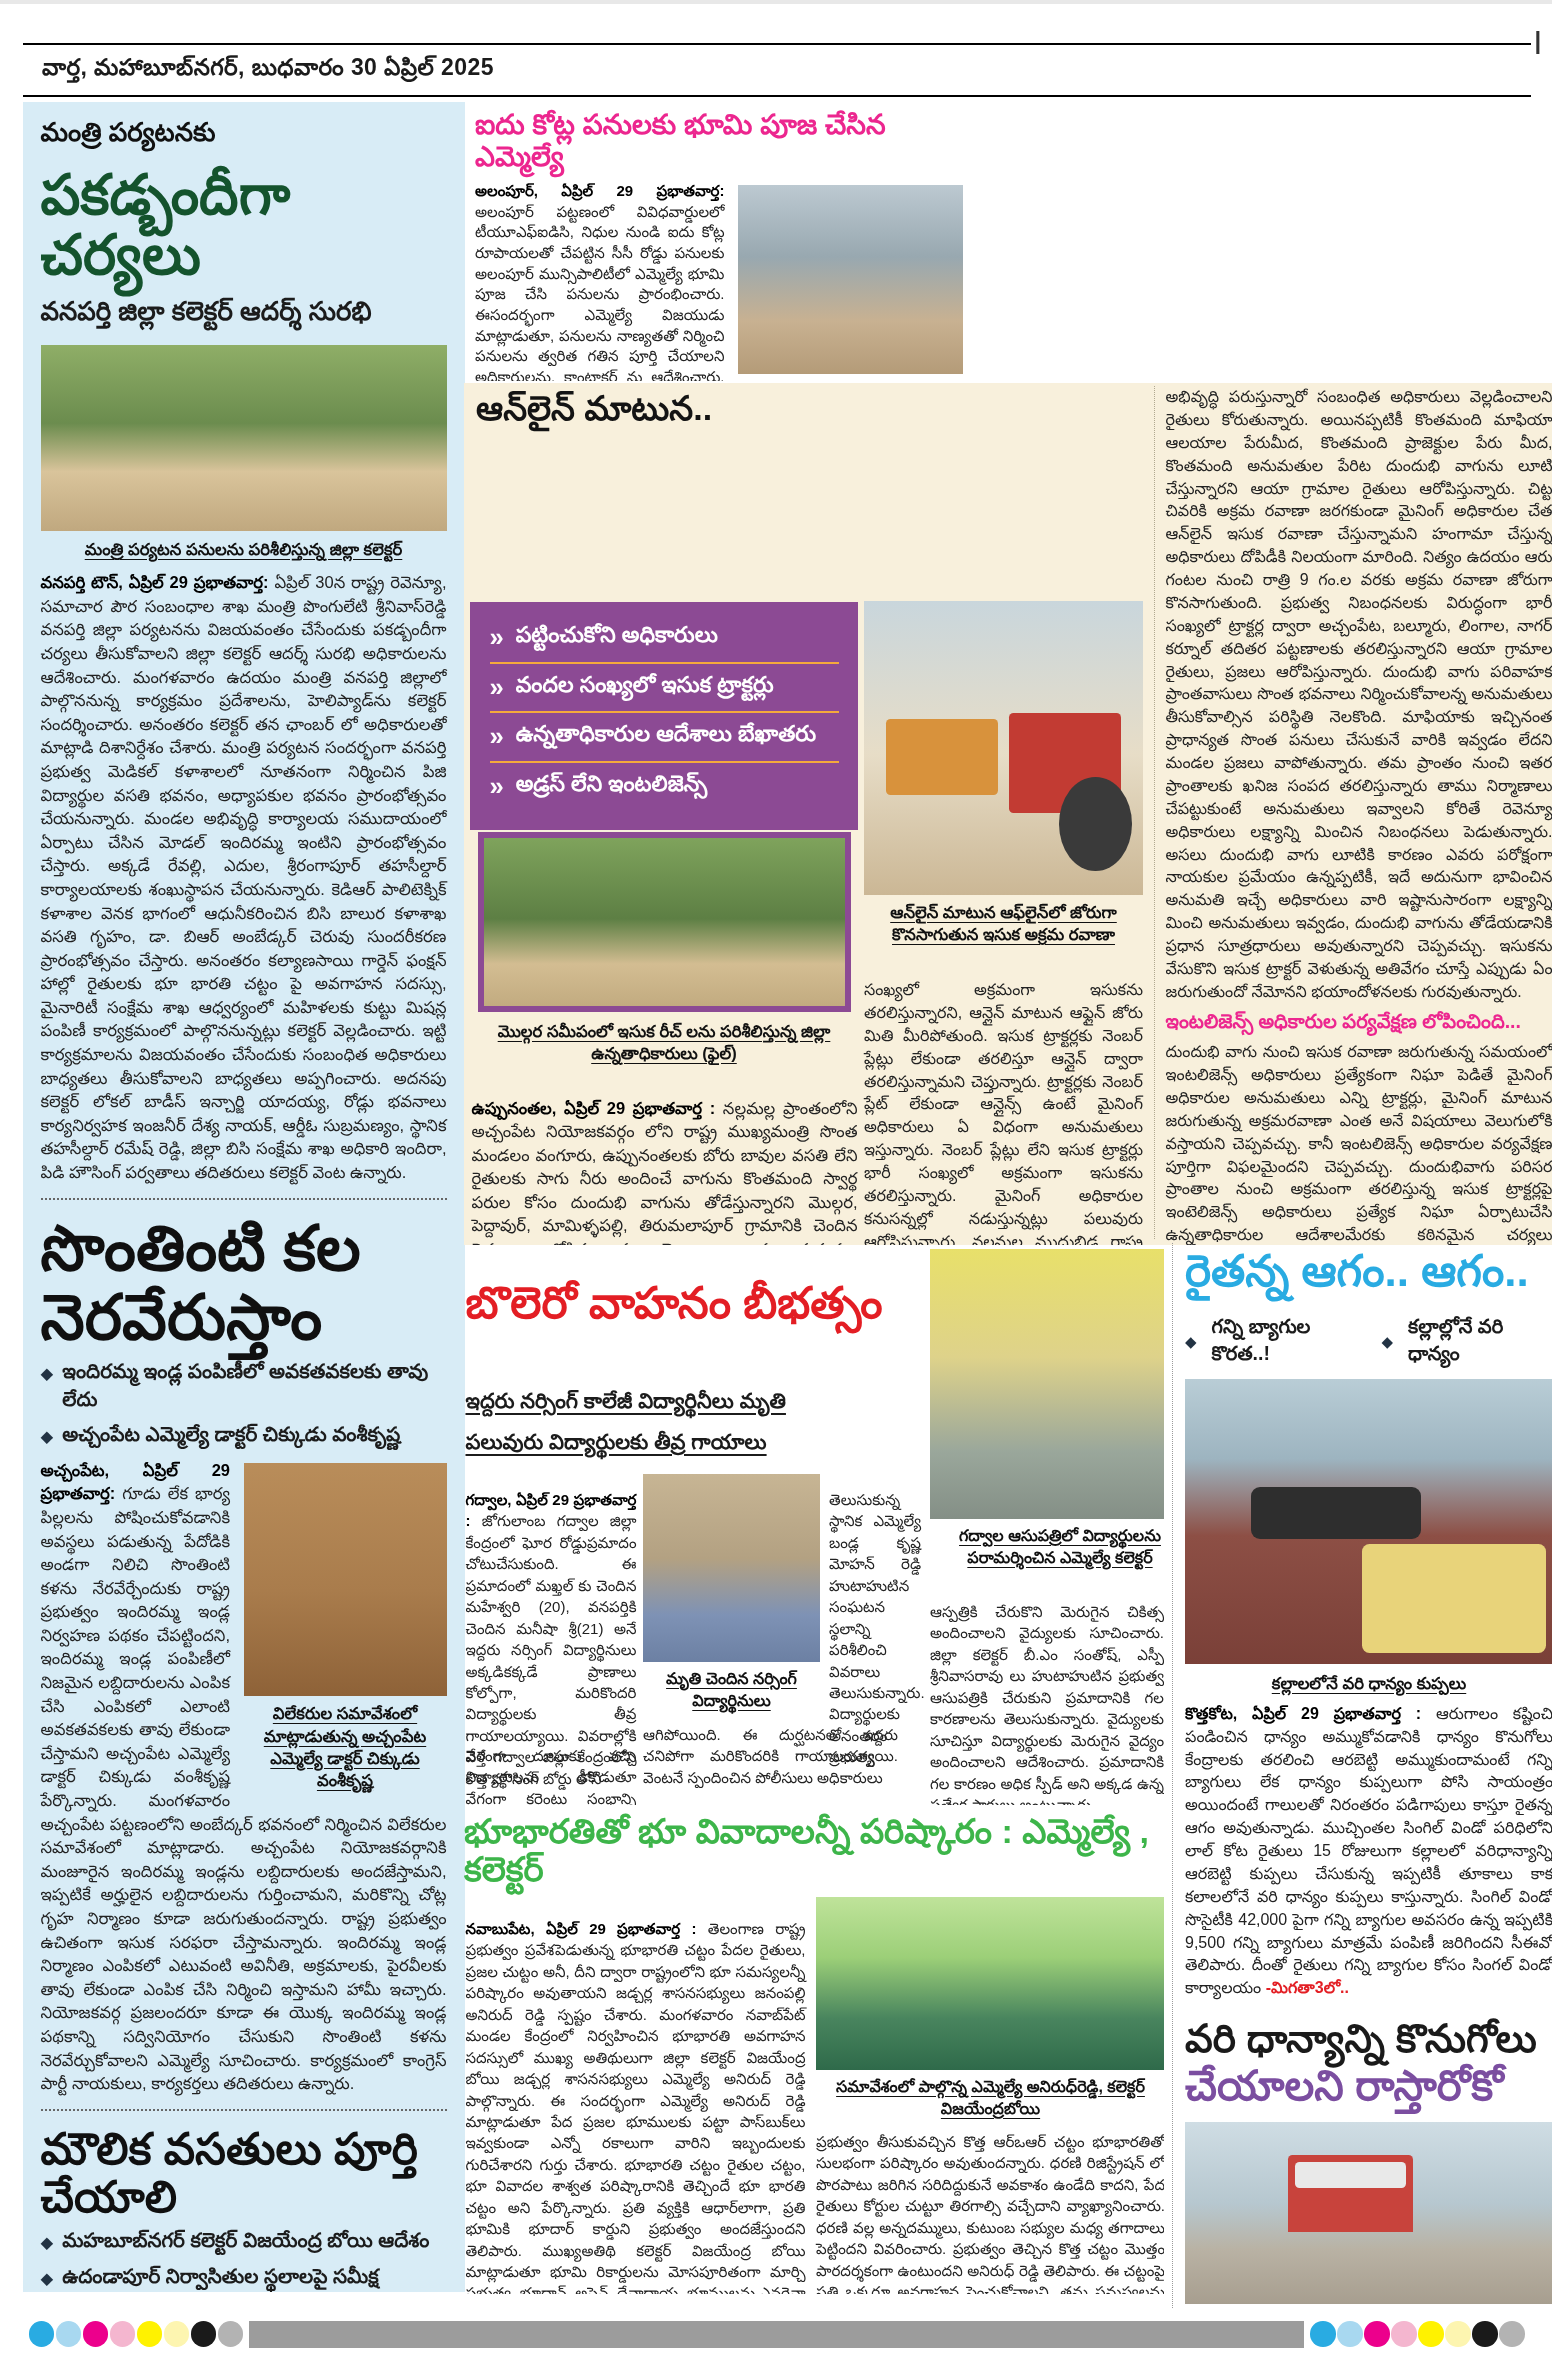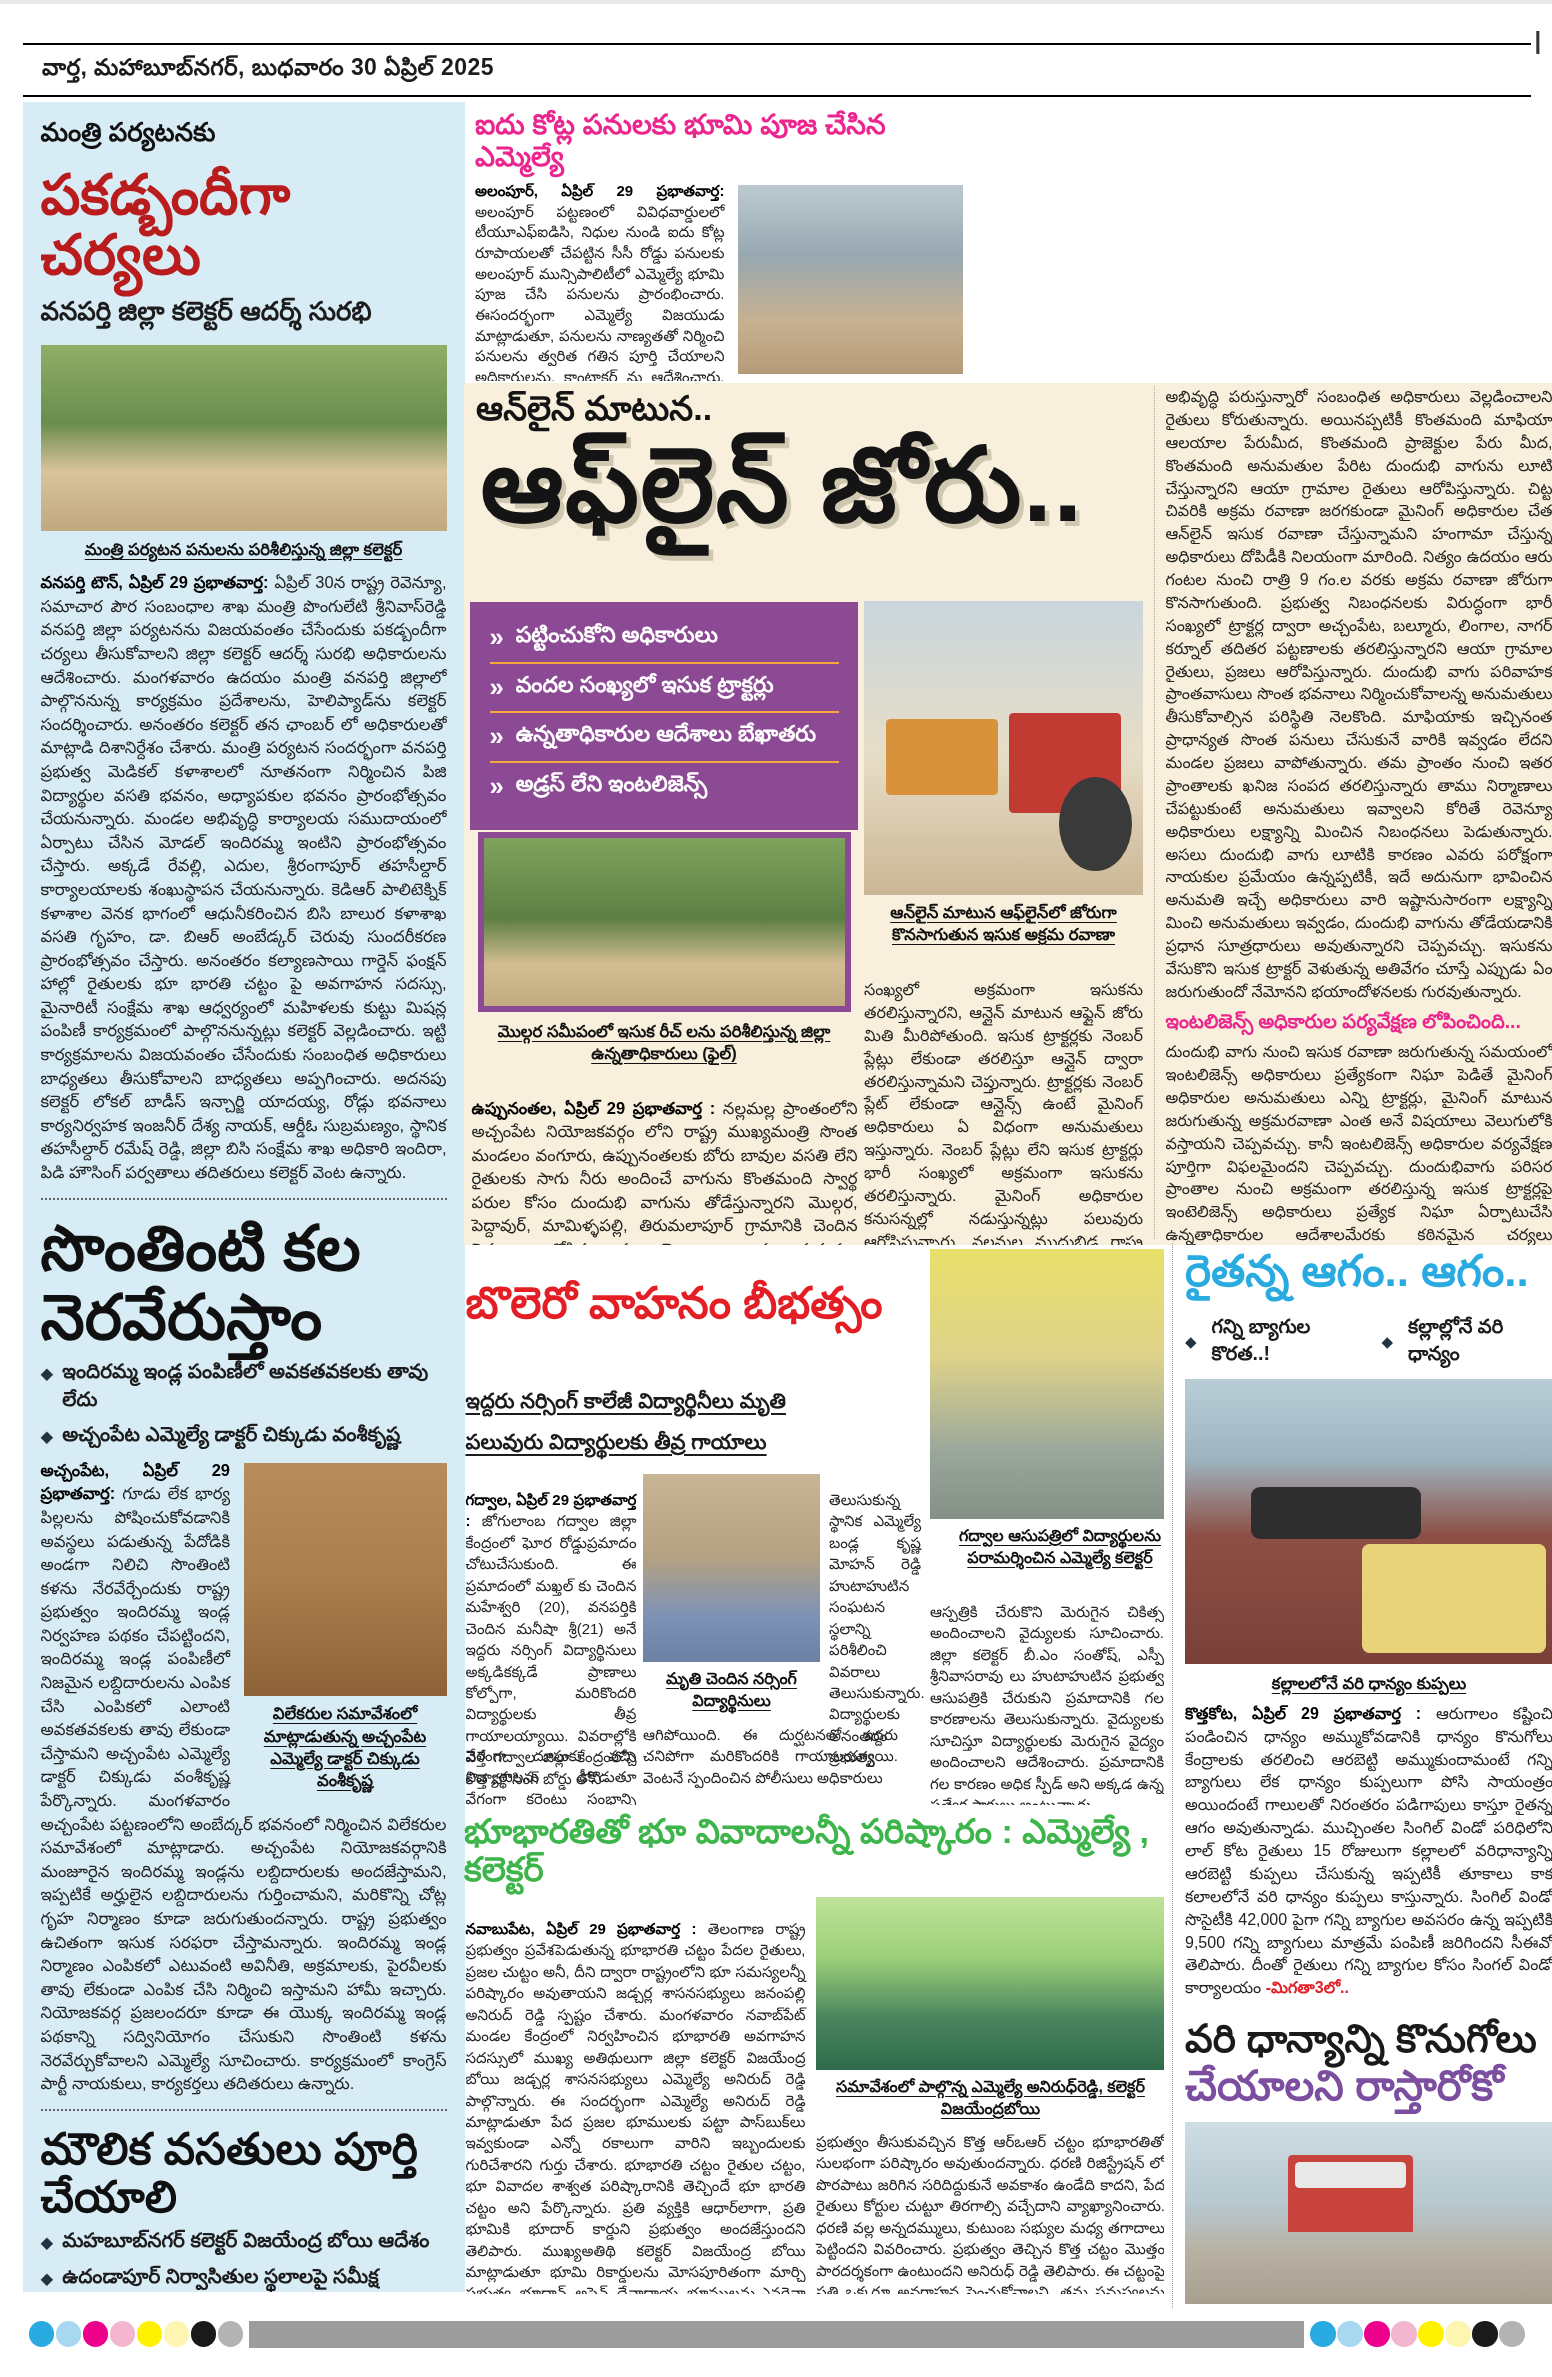--- a/index.html
+++ b/index.html
@@ -28,21 +28,21 @@
   .ph-hospital{background:linear-gradient(180deg,#e8e06a 0%,#ded28a 40%,#9aa79b 75%,#848f86 100%);}
   .ph-room{background:linear-gradient(180deg,#e6e9ea 0%,#cdd4d6 50%,#9aa3a8 100%);}
   .ph-balloon{background:linear-gradient(180deg,#bfe39a 0%,#9ccf78 35%,#49855e 70%,#2f6a4a 100%);}
   .ph-paddy{background:linear-gradient(180deg,#b9cdd6 0%,#9db4c0 28%,#8d4f45 55%,#7a4038 100%);}
   .ph-bus{background:linear-gradient(180deg,#cfdde4 0%,#b6c7cf 45%,#b9b2a4 70%,#a79e8f 100%);}
   .chip{position:absolute;border-radius:4.5px;}
   
   .leftcol{position:absolute;left:22.5px;top:98px;width:442px;height:2190px;background:#d8ecf6;
            box-sizing:border-box;padding:15px 18px;overflow:hidden;}
   .kicker{font-size:26px;font-weight:700;color:#111;}
-  .h1a{font-size:56px;font-weight:800;line-height:1.08;margin:10.5px 0 4.5px 0;color:#b91c1c;}
+  .h1a{font-size:56px;font-weight:800;line-height:1.08;margin:10.5px 0 4.5px 0;color:#14532d;}
   .subh{font-size:26px;font-weight:700;margin:10.5px 0 12px 0;}
   .bullets div{font-size:20px;font-weight:700;margin:7.5px 0;display:flex;gap:9px;align-items:flex-start;}
   .dia{color:#234;font-size:16.5px;line-height:1.6;}
   .h2a{font-size:63px;font-weight:800;line-height:1.1;margin:7.5px 0;color:#101010;}
   figure{margin:0;}
   .figR{float:right;margin:4.5px 0 7.5px 13.5px;}
   
   .mla{position:absolute;left:475px;top:105px;width:488px;height:272px;overflow:hidden;}
   .h-mag{font-size:28px;font-weight:800;color:#ec268f;margin:0 0 7.5px 0;line-height:1.15;}
   .mla .body{font-size:15px;line-height:1.38;}
@@ -181,21 +181,20 @@
     <figure class="figR" style="width:225px;">
       <div class="ph ph-crowd" style="width:225px;height:189px;"></div>
       <figcaption class="cap" style="margin-top:6px;font-size:16px;">ఎమ్మెల్యేను శాలువతో సన్మానించిన మున్సిపల్ కమిషనర్</figcaption>
     </figure>
     <p class="body" style="margin:0;"><span class="dl">అలంపూర్, ఏప్రిల్ 29 ప్రభాతవార్త:</span> <span>అలంపూర్ పట్టణంలో వివిధవార్డులలో టీయూఎఫ్ఐడిసి, నిధుల నుండి ఐదు కోట్ల రూపాయలతో చేపట్టిన సీసీ రోడ్డు పనులకు అలంపూర్ మున్సిపాలిటీలో ఎమ్మెల్యే భూమి పూజ చేసి పనులను ప్రారంభించారు. ఈసందర్భంగా ఎమ్మెల్యే విజయుడు మాట్లాడుతూ, పనులను నాణ్యతతో నిర్మించి పనులను త్వరిత గతిన పూర్తి చేయాలని అధికారులను, కాంట్రాక్టర్ ను ఆదేశించారు. నియోజకవర్గంలో పలు అభివృధి పనులు చెప్పట్టడం జరుగుతున్నదని నియోజకవర్గ అభివృద్ధే నా ఆకాంక్ష అని అన్నారు. అనంతరం ఎమ్మెల్యేకు, మున్సిపల్ కమీషనర్ శాలువాతో సన్మానించారు. ఈ కార్యక్రమంలో మున్సిపల్ కమిషనర్ చంద్ర శేఖర్ రావు, మాజీ మున్సిపల్ చైర్మన్ ,వైస్ చైర్మన్ శేఖర్ రెడ్డి, శ్రీనివాస రెడ్డి, ముఖర్, రుక్ముద్దీన్, శానిటేషన్ అధికారి సామెయిల్, కౌన్సిలర్లు బిఆర్ఎస్ నాయకులు కార్యకర్తలు తదితరులు పాల్గొన్నారు.</span></p>
   </div>
 
 
   <div class="feature">
     <div class="f-kick">ఆన్‌లైన్ మాటున..</div>
-    <div class="f-head">ఆఫ్‌లైన్ జోరు..</div>
 
     <div class="f-points">
       <div class="row sep">
           <span class="chev">»</span>
           <span class="lbl">పట్టించుకోని అధికారులు</span>
         </div>
       <div class="row sep">
           <span class="chev">»</span>
           <span class="lbl">వందల సంఖ్యలో ఇసుక ట్రాక్టర్లు</span>
         </div>

